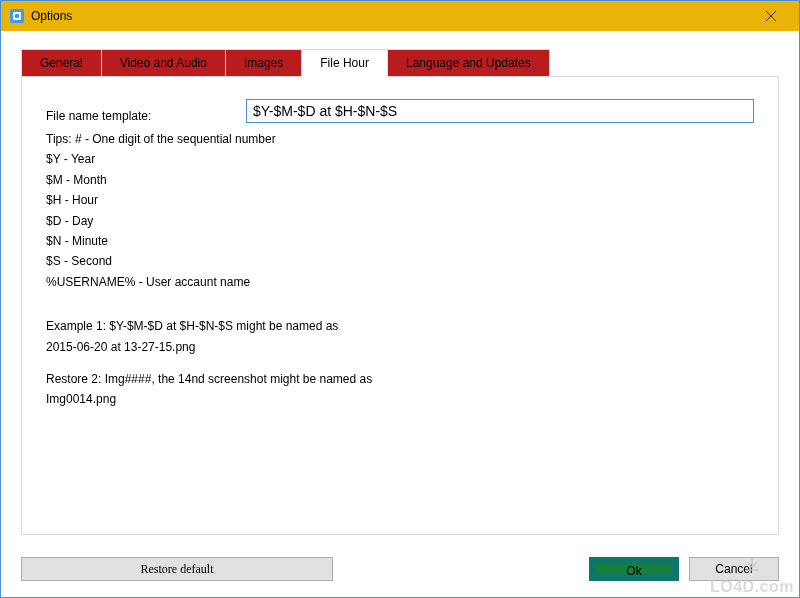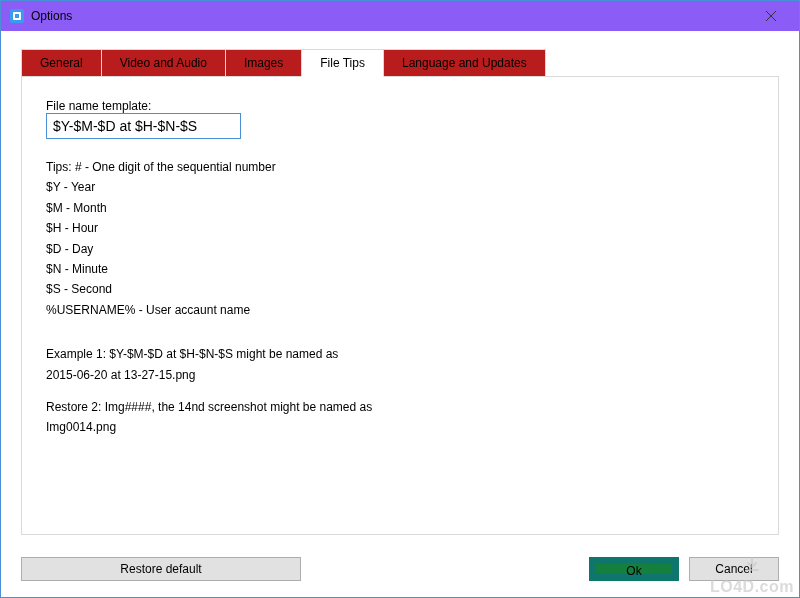--- a/index.html
+++ b/index.html
@@ -18,21 +18,21 @@
       height: 598px;
       display: flex;
       flex-direction: column;
       background: #fff;
     }
     .titlebar {
       height: 30px;
       display: flex;
       align-items: center;
       padding: 0 8px;
-      background: #8b5cf6;
+      background: #eab308;
       border-bottom: none;
     }
     .title-icon {
       width: 16px;
       height: 16px;
       margin-right: 6px;
       display: inline-flex;
       align-items: center;
       justify-content: center;
     }
@@ -75,23 +75,22 @@
     }
     .tab-panel {
       border: 1px solid #d9d9d9;
       border-top: none;
       flex: 1;
       padding: 22px 24px;
       background: #fff;
     }
     .field-row {
       display: flex;
-      align-items: flex-start;
-      margin-bottom: 18px;
-      flex-direction: column;
+      align-items: flex-end;
+      margin-bottom: 6px;
     }
     .field-label {
       width: 200px;
       font-size: 12px;
     }
     .text-input {
       flex: 1;
       padding: 4px 6px;
       border: 1px solid #4a90d9;
       font-family: inherit;
@@ -113,21 +112,21 @@
     .btn {
       height: 24px;
       padding: 0 12px;
       background: #e1e1e1;
       border: 1px solid #adadad;
       font-family: inherit;
       font-size: 12px;
       cursor: pointer;
       min-width: 90px;
     }
-    .btn-restore { width: 280px; }
+    .btn-restore { width: 312px; font-family: Liberation Serif, serif; }
     .btn-ok { border: 7px solid #0f766e; background: #15803d; }
     .spacer-flex { flex: 1; }
     .bottom-bar .btn { margin-left: 10px; }
     .bottom-bar .btn:first-child { margin-left: 0; }
     .watermark {
       position: absolute;
       right: 6px;
       bottom: 2px;
       color: rgba(200,200,200,0.65);
       font-size: 16px;
@@ -166,21 +165,21 @@
       <div class="tab">
         <span>General</span>
       </div>
       <div class="tab">
         <span>Video and Audio</span>
       </div>
       <div class="tab">
         <span>Images</span>
       </div>
       <div class="tab active">
-        <span>File Tips</span>
+        <span>File Hour</span>
       </div>
       <div class="tab">
         <span>Language and Updates</span>
       </div>
     </div>
 
     <div class="tab-panel">
       <div class="field-row">
         <span class="field-label">File name template:</span>
         <input class="text-input" type="text" value="$Y-$M-$D at $H-$N-$S" style="">

